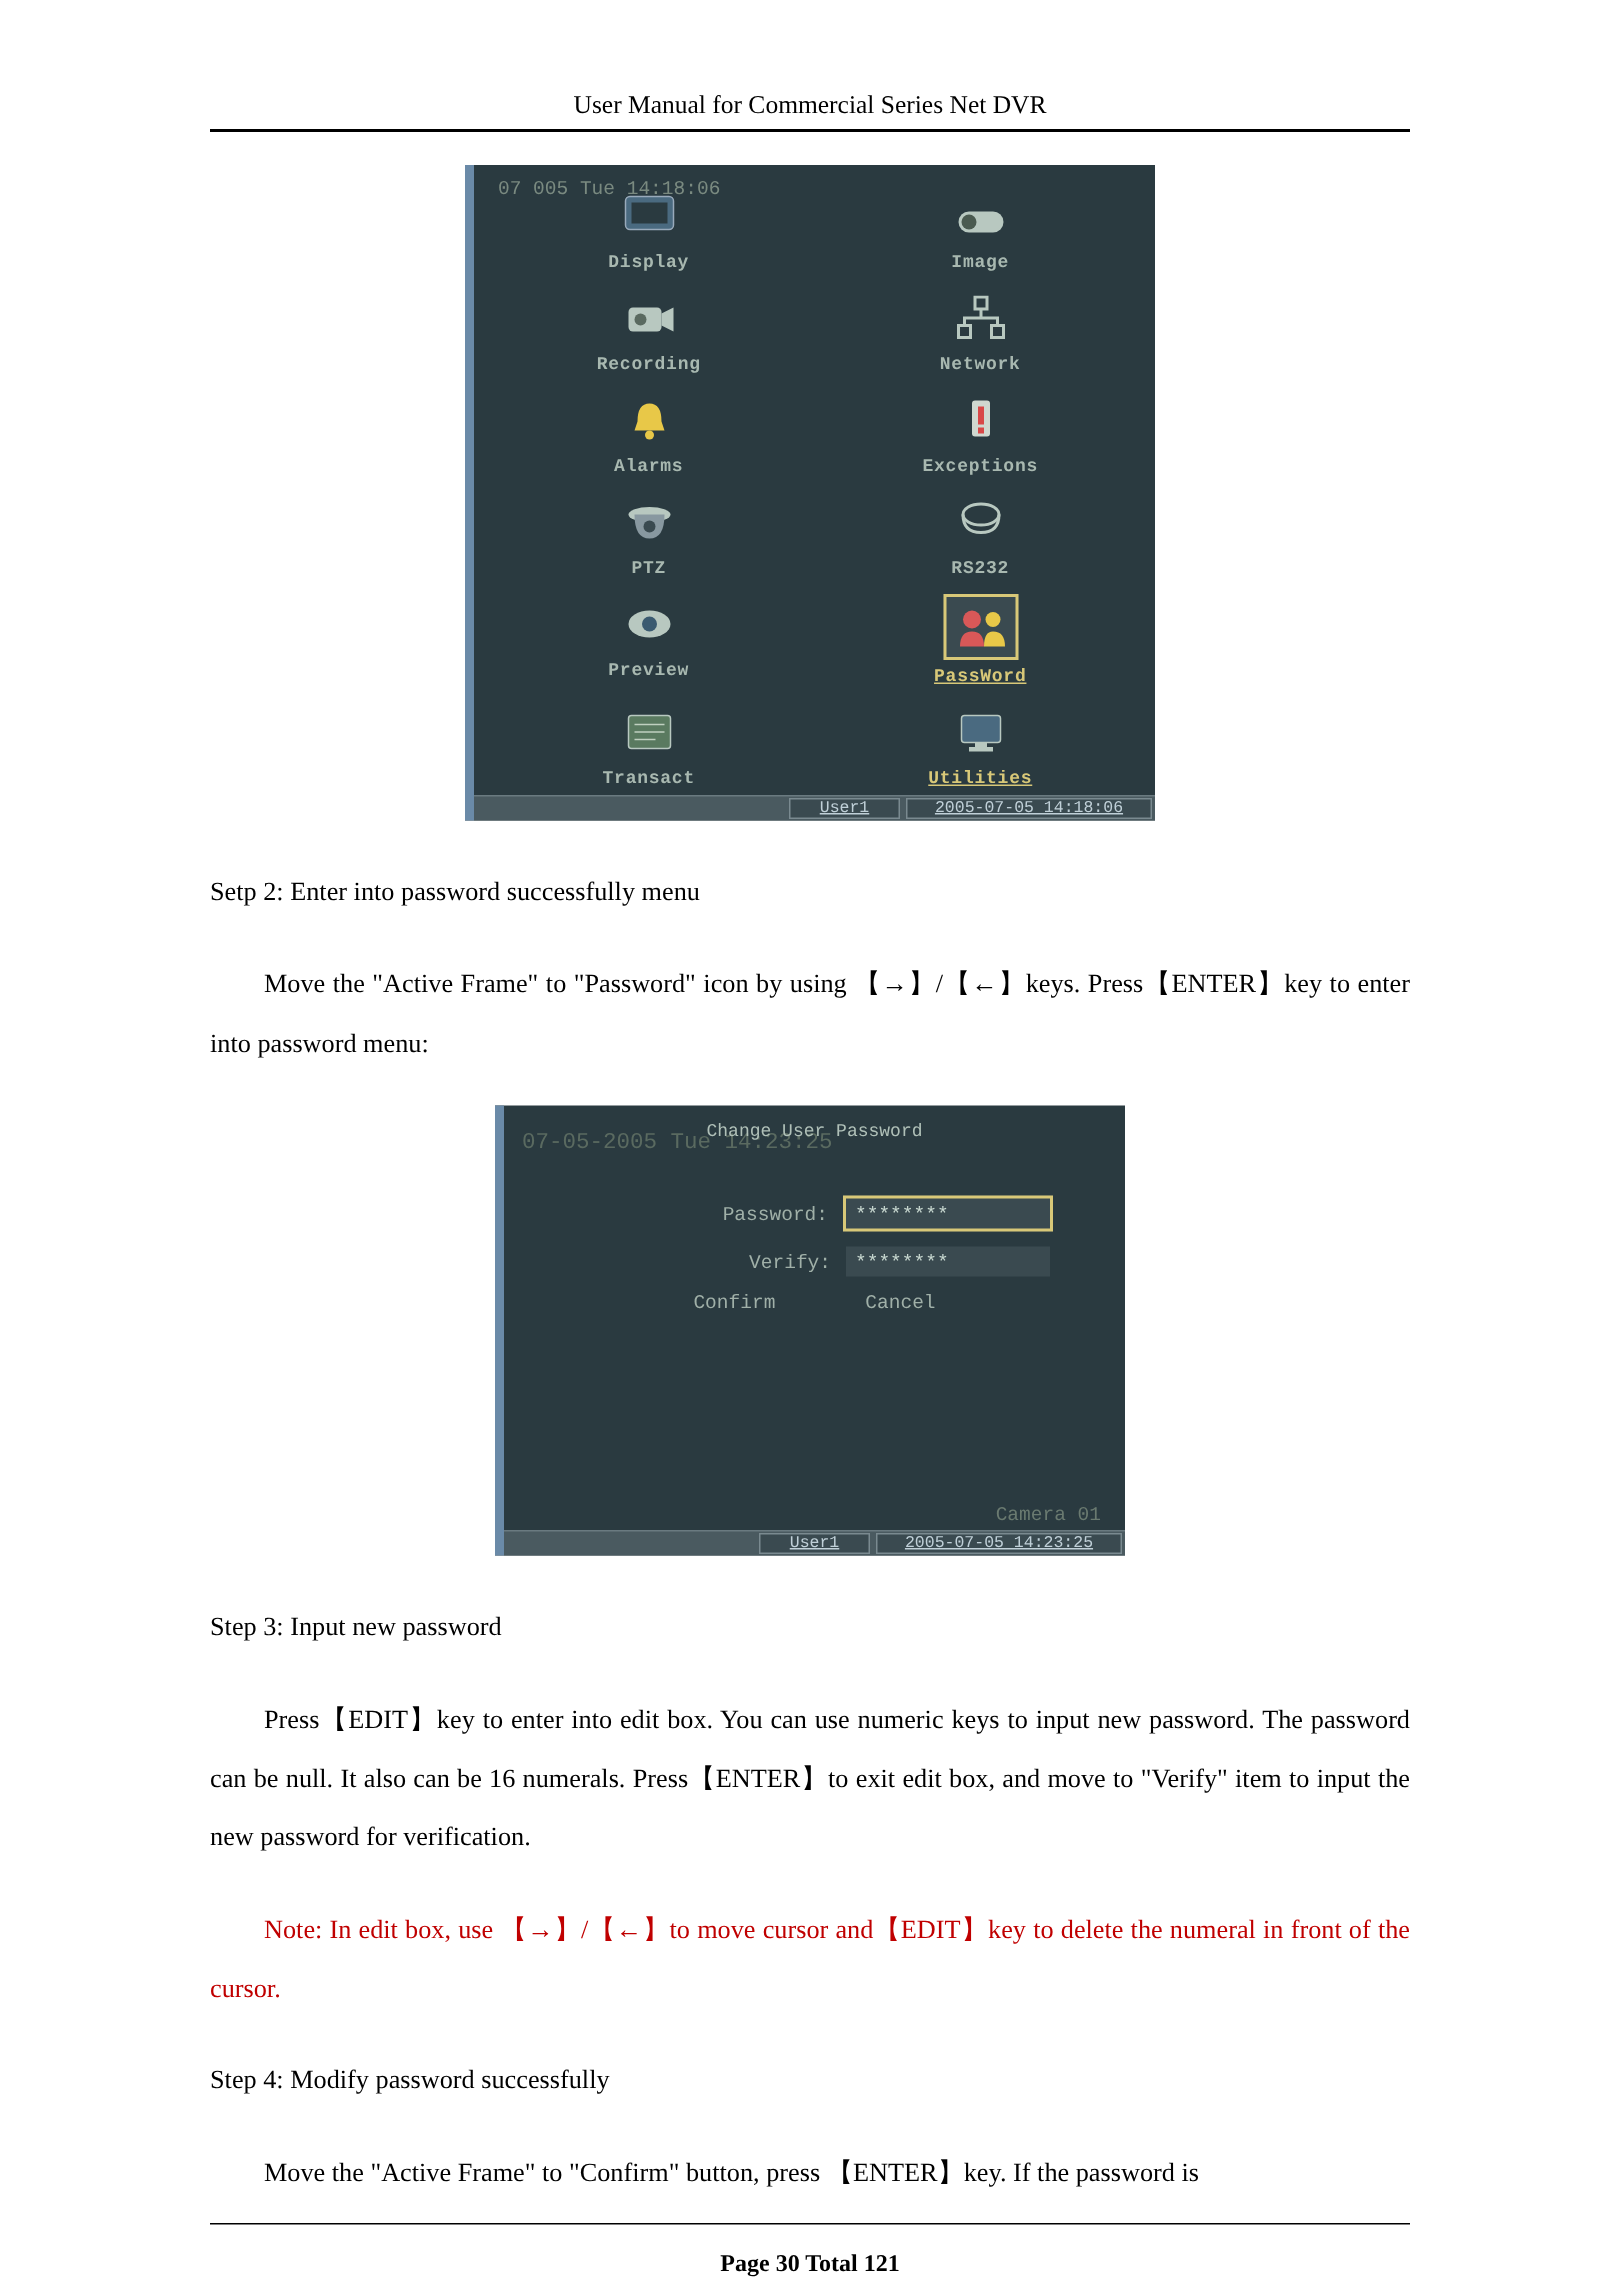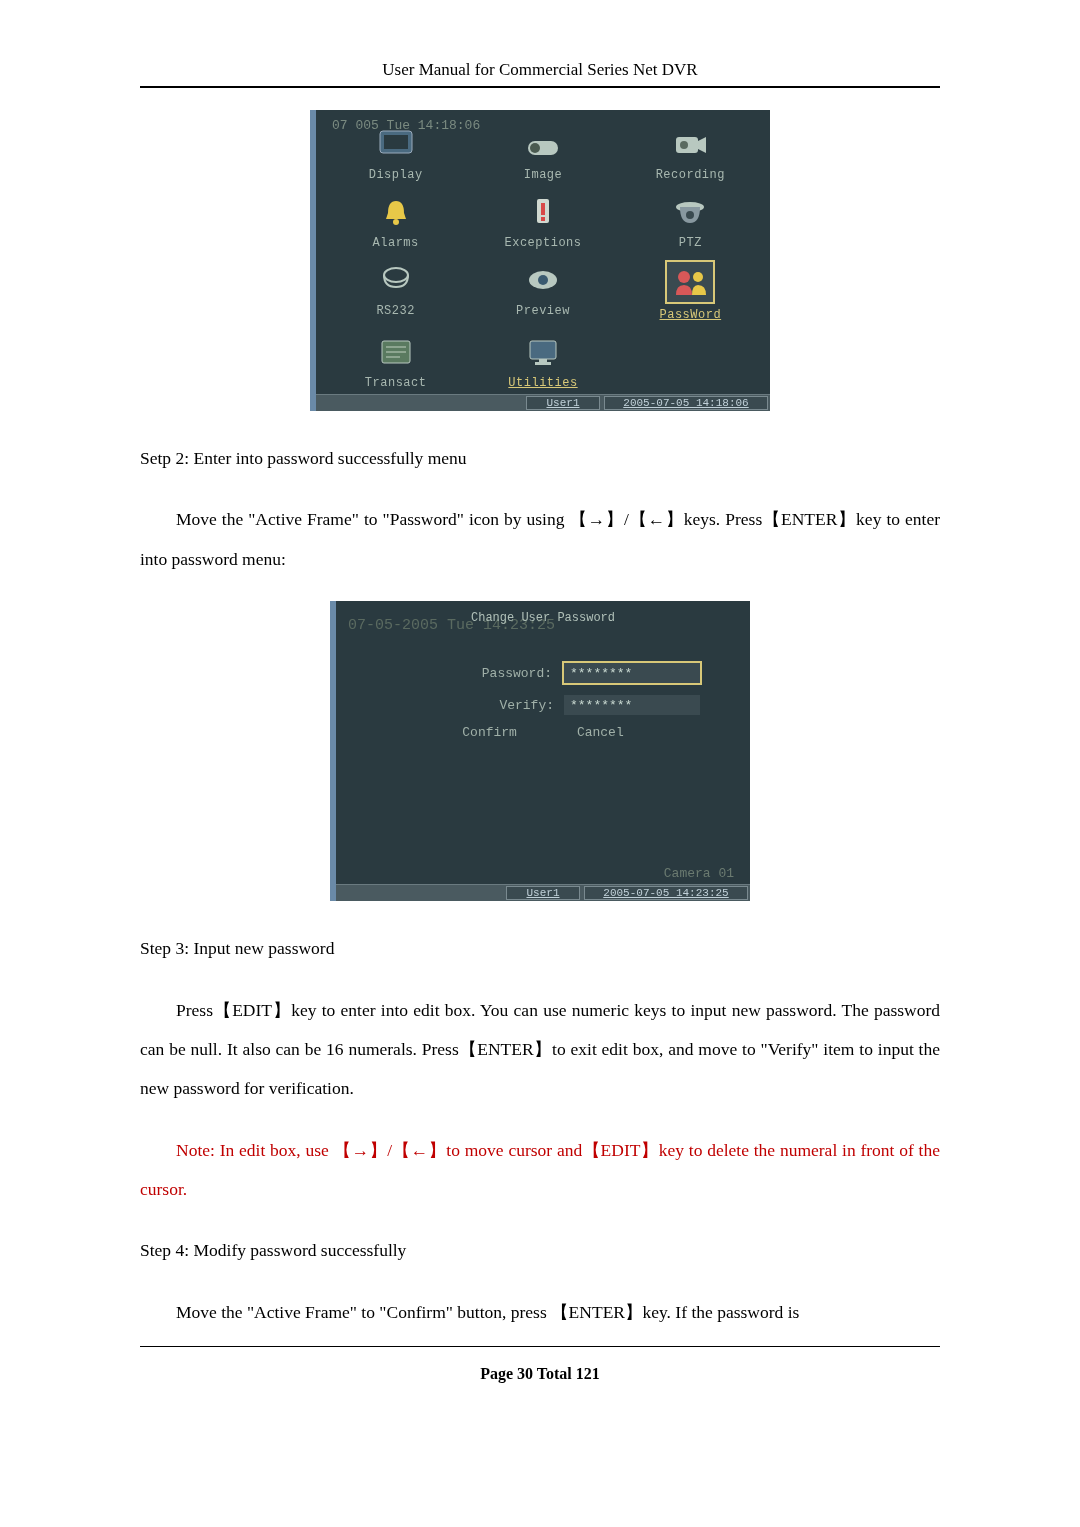--- a/index.html
+++ b/index.html
@@ -38,23 +38,24 @@
     background: #2a3a40;
     width: 460px;
     box-sizing: border-box;
     color: #a8b8b0;
     font-family: "Courier New", monospace;
     font-size: 13px;
     position: relative;
   }
   .menu-grid {
     display: grid;
-    grid-template-columns: repeat(3, 1fr);
+    grid-template-columns: repeat(2, 1fr);
     padding: 8px 6px 0 6px;
     gap: 0;
+    font-weight: bold;
   }
   .menu-cell {
     text-align: center;
     padding: 6px 2px 4px 2px;
   }
   .menu-icon {
     width: 46px;
     height: 40px;
     margin: 0 auto 4px auto;
     display: flex;
@@ -232,20 +233,31 @@
         <div class="menu-icon">
           <svg width="36" height="30">
               <rect x="4" y="8" width="22" height="16" rx="3" fill="#b8c8c0"></rect>
               <polygon points="26,12 34,8 34,24 26,20" fill="#b8c8c0"></polygon>
               <circle cx="12" cy="16" r="4" fill="#5a6a60"></circle>
             </svg>
         </div>
         <div class="menu-label">Recording</div>
       </div>
 
+      <div class="menu-cell">
+        <div class="menu-icon">
+          <svg width="36" height="30">
+              <rect x="14" y="1" width="8" height="8" fill="none" stroke="#b8c8c0" stroke-width="2"></rect>
+              <rect x="3" y="20" width="8" height="8" fill="none" stroke="#b8c8c0" stroke-width="2"></rect>
+              <rect x="25" y="20" width="8" height="8" fill="none" stroke="#b8c8c0" stroke-width="2"></rect>
+              <path d="M18 9 V15 M7 20 V15 H29 V20" fill="none" stroke="#b8c8c0" stroke-width="2"></path>
+            </svg>
+        </div>
+        <div class="menu-label">Network</div>
+      </div>
 
       <div class="menu-cell">
         <div class="menu-icon">
           <svg width="36" height="30">
               <path d="M18 4 Q10 4 10 16 L8 22 H28 L26 16 Q26 4 18 4 Z" fill="#e8c848"></path>
               <circle cx="18" cy="25" r="3" fill="#e8c848"></circle>
             </svg>
         </div>
         <div class="menu-label">Alarms</div>
       </div>

